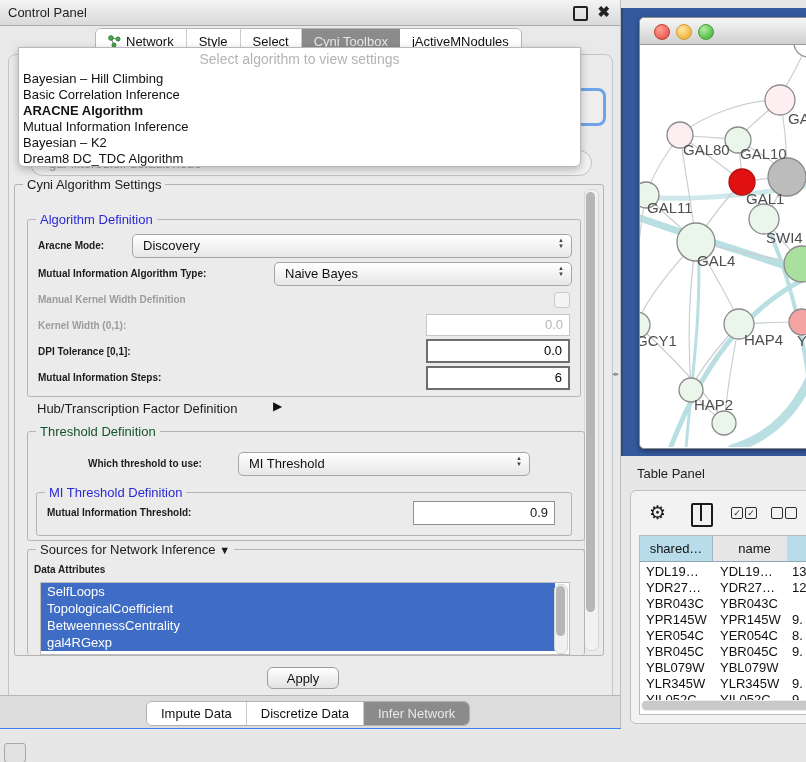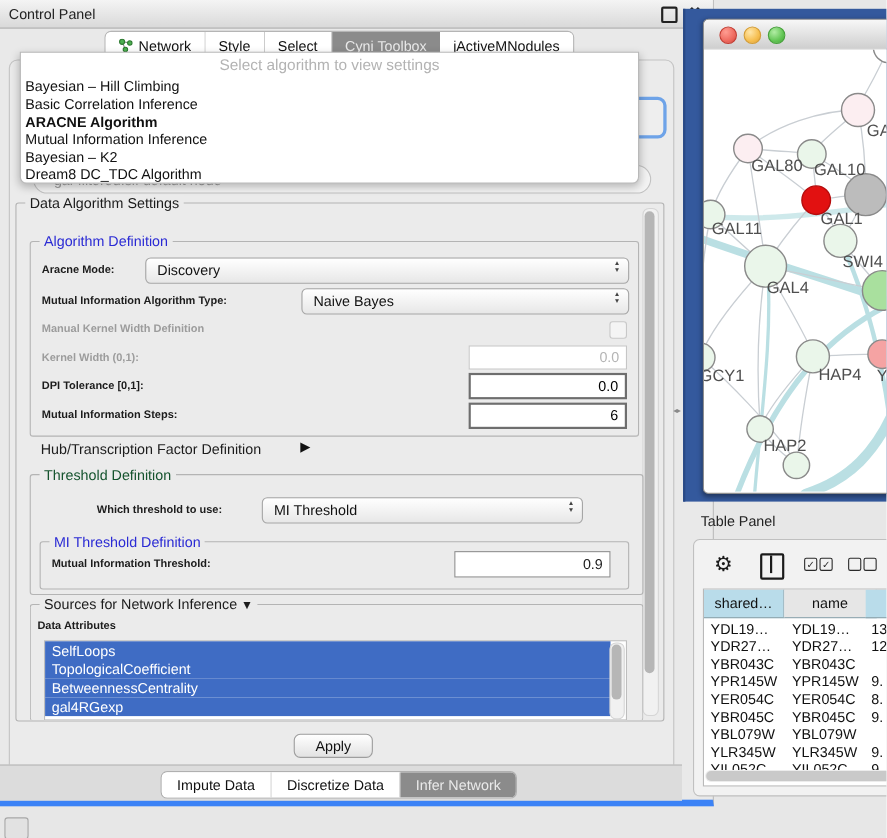--- a/index.html
+++ b/index.html
@@ -1,21 +1,21 @@
 <!DOCTYPE html>
 <html><head>
 <meta charset="utf-8">
 <style>
   html,body{margin:0;padding:0;}
   #screen{position:relative;width:806px;height:762px;background:#e7e7e7;overflow:hidden;
           font-family:"Liberation Sans",sans-serif;font-size:13px;color:#1c1c1c;}
   .abs{position:absolute;}
 
   
-  .cp-window{left:0;top:8;width:620px;height:727px;background:#e9e9e9;border-right:1px solid #bcbcbc;border-bottom:6px solid #3b82f6;padding-left:28px;}
+  .cp-window{left:0;top:8;width:620px;height:727px;background:#e9e9e9;border-right:1px solid #bcbcbc;border-bottom:2px solid #3b82f6;}
   .cp-titlebar{left:0;top:0;width:100%;height:25px;background:linear-gradient(#f4f4f4,#d9d9d9);border-bottom:1px solid #aaa;}
   .cp-title{left:8px;top:5px;font-size:13px;color:#222;}
   .win-float{right:32px;top:6px;width:11px;height:11px;border:2px solid #222;border-radius:2px;}
   .win-close{right:10px;top:3px;font-size:15px;font-weight:bold;color:#222;}
 
   
   .tabbar{left:95px;top:28px;height:25px;display:flex;border:1px solid #b5b5b5;border-radius:6px;overflow:hidden;background:#fff;}
   .tab{display:flex;align-items:center;justify-content:center;gap:5px;padding:0 12px;font-size:13px;color:#111;border-right:1px solid #ccc;background:#fff;}
   .tab:last-child{border-right:none;}
   .tab.sel{background:#8b8b8b;color:#e9e9e9;border-right:none;}
@@ -146,21 +146,21 @@
       <div class="abs popup-ph">Select algorithm to view settings</div>
       <div class="abs popup-item" style="top:39px;">Basic Correlation Inference</div>
       <div class="abs popup-item" style="top:23px;">Bayesian – Hill Climbing</div>
       <div class="abs popup-item bold" style="top:55px;">ARACNE Algorithm</div>
       <div class="abs popup-item" style="top:71px;">Mutual Information Inference</div>
       <div class="abs popup-item" style="top:87px;">Bayesian – K2</div>
       <div class="abs popup-item" style="top:103px;">Dream8 DC_TDC Algorithm</div>
     </div>
 
     <div class="abs groupbox" style="left:14px;top:184px;width:588px;height:470px;">
-      <span class="gb-title">Data Algorithm Settings</span>
+      <span class="gb-title">Cyni Algorithm Settings</span>
 
       <div class="abs vscroll" style="right:4px;top:4px;width:13px;height:460px;">
         <div class="vthumb" style="top:2px;height:420px;"></div>
       </div>
 
       <div class="abs groupbox" style="left:12px;top:34px;width:552px;height:176px;">
         <span class="gb-title t-blue">Algorithm Definition</span>
 
         <span class="abs lbl b" style="left:10px;top:20px;">Aracne Mode:</span>
         <div class="abs combo" style="left:104px;top:14px;width:440px;height:24px;">

